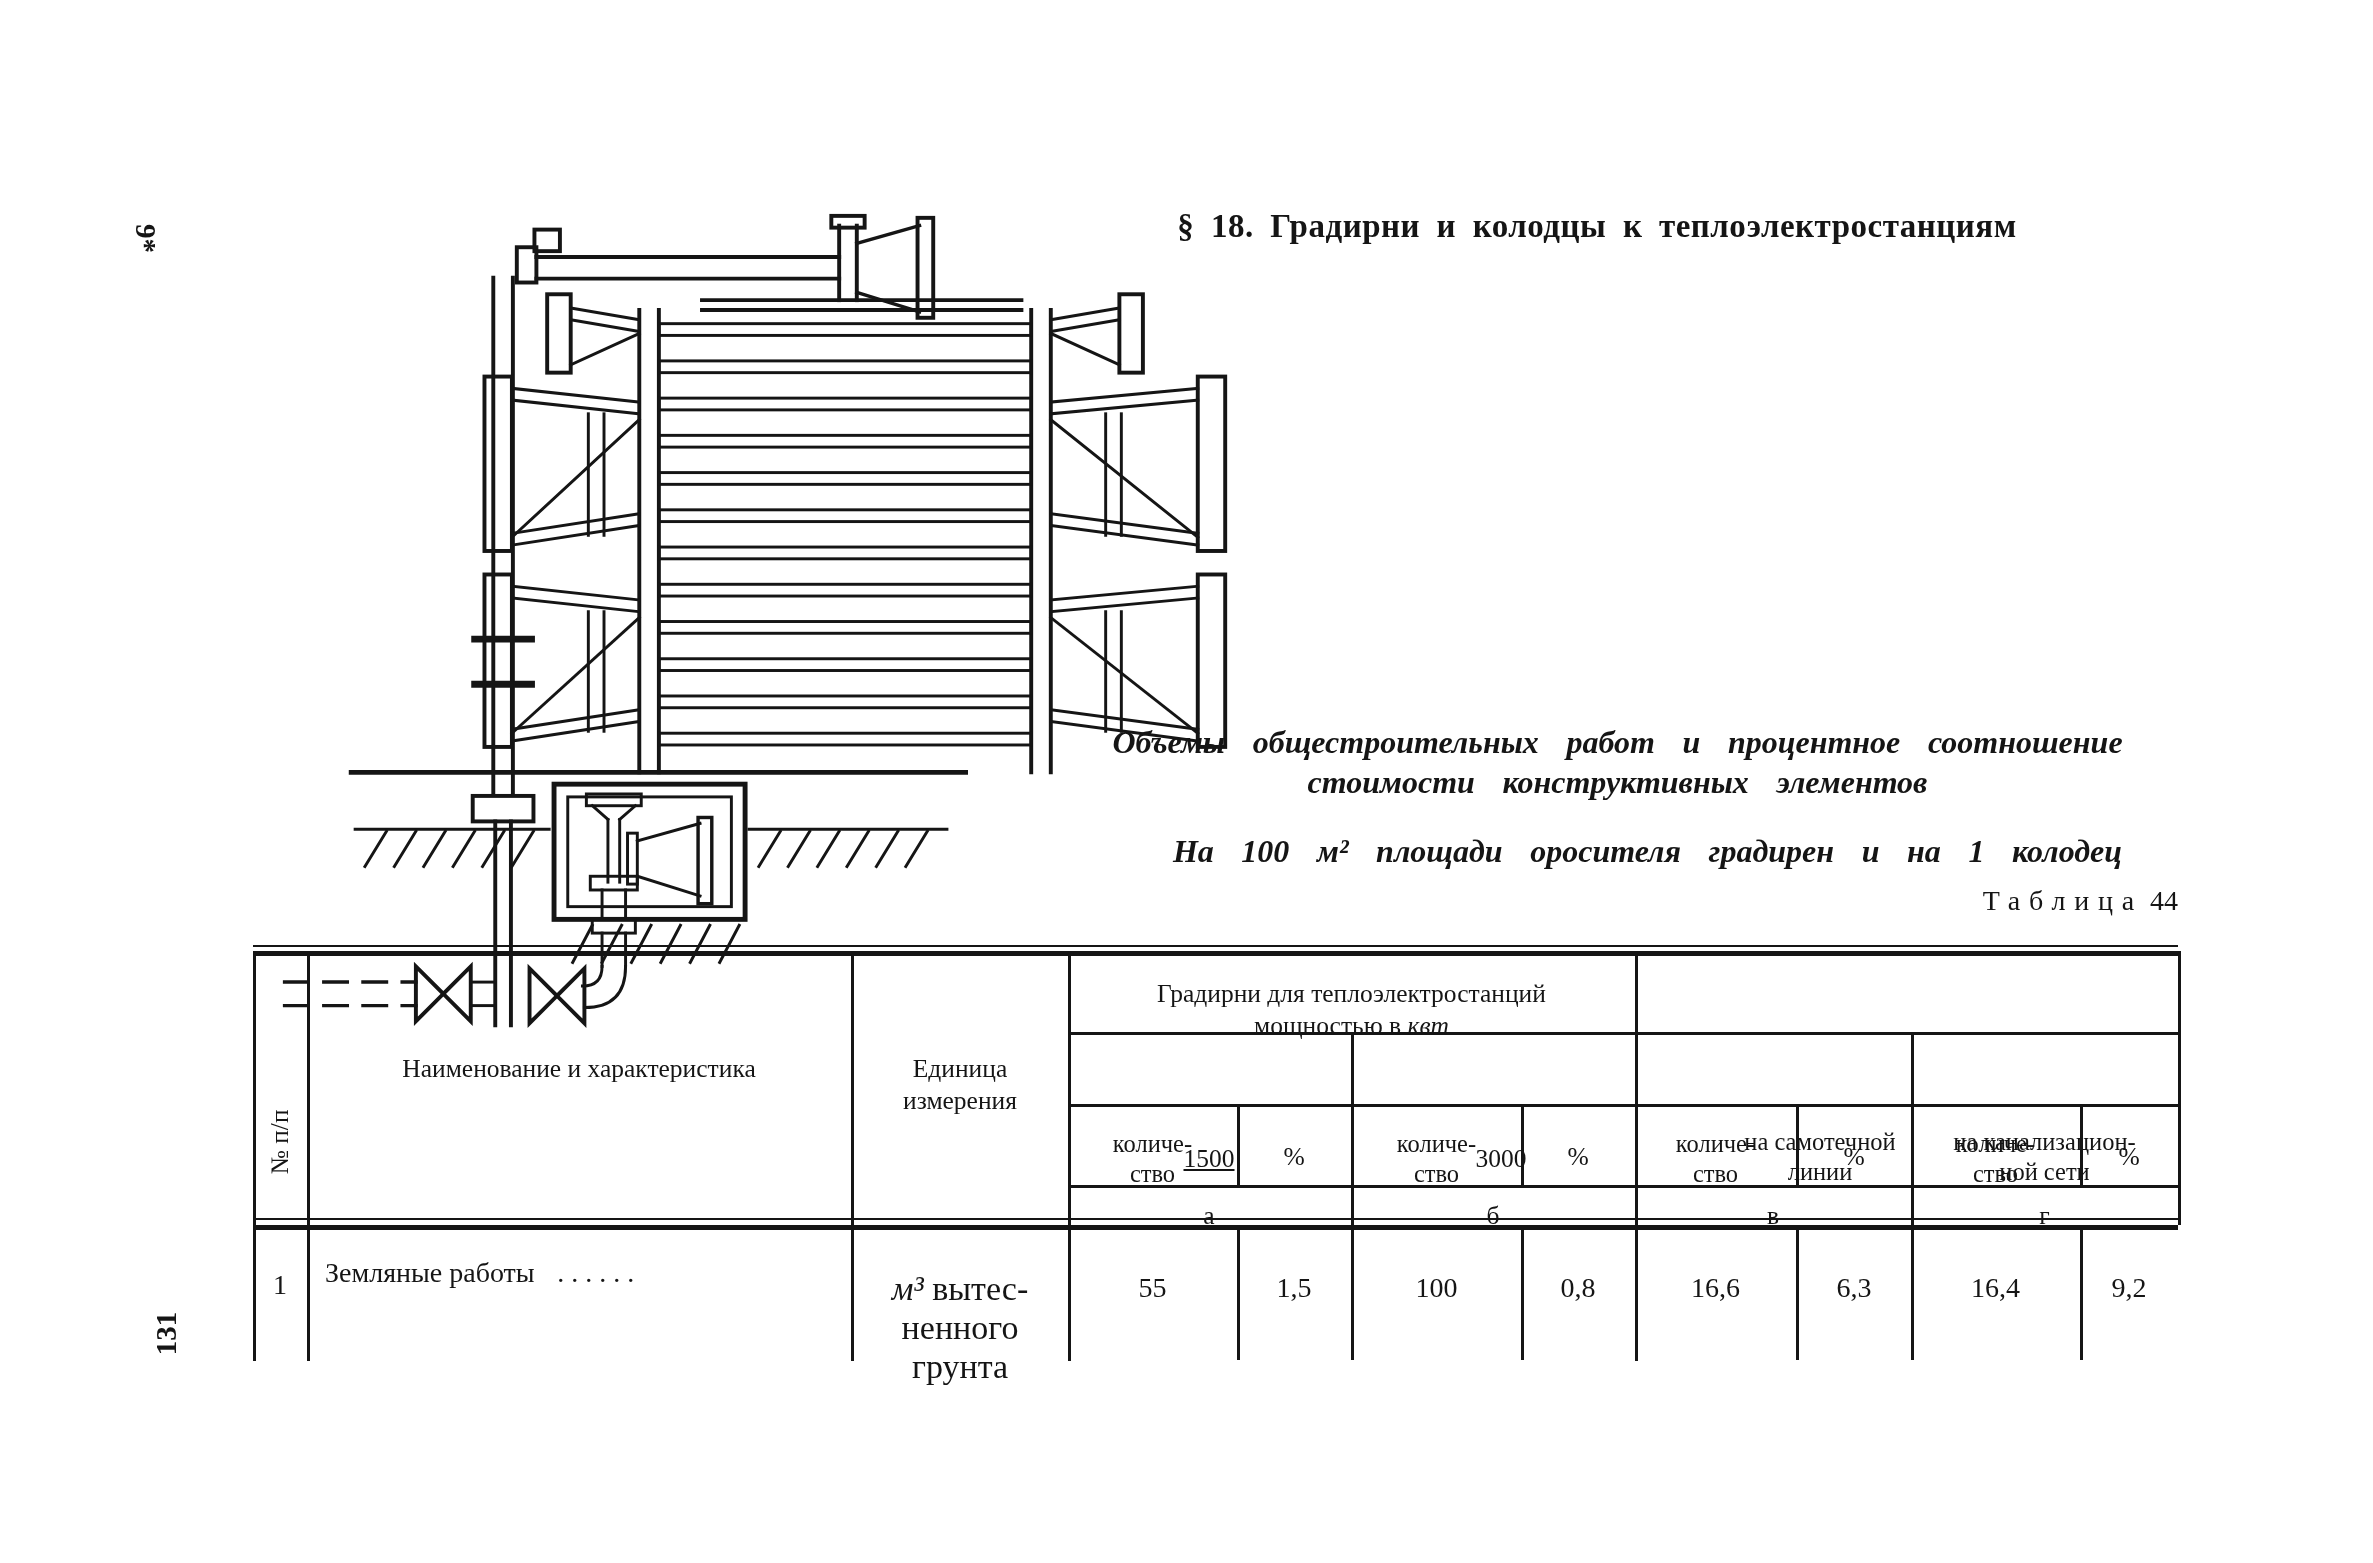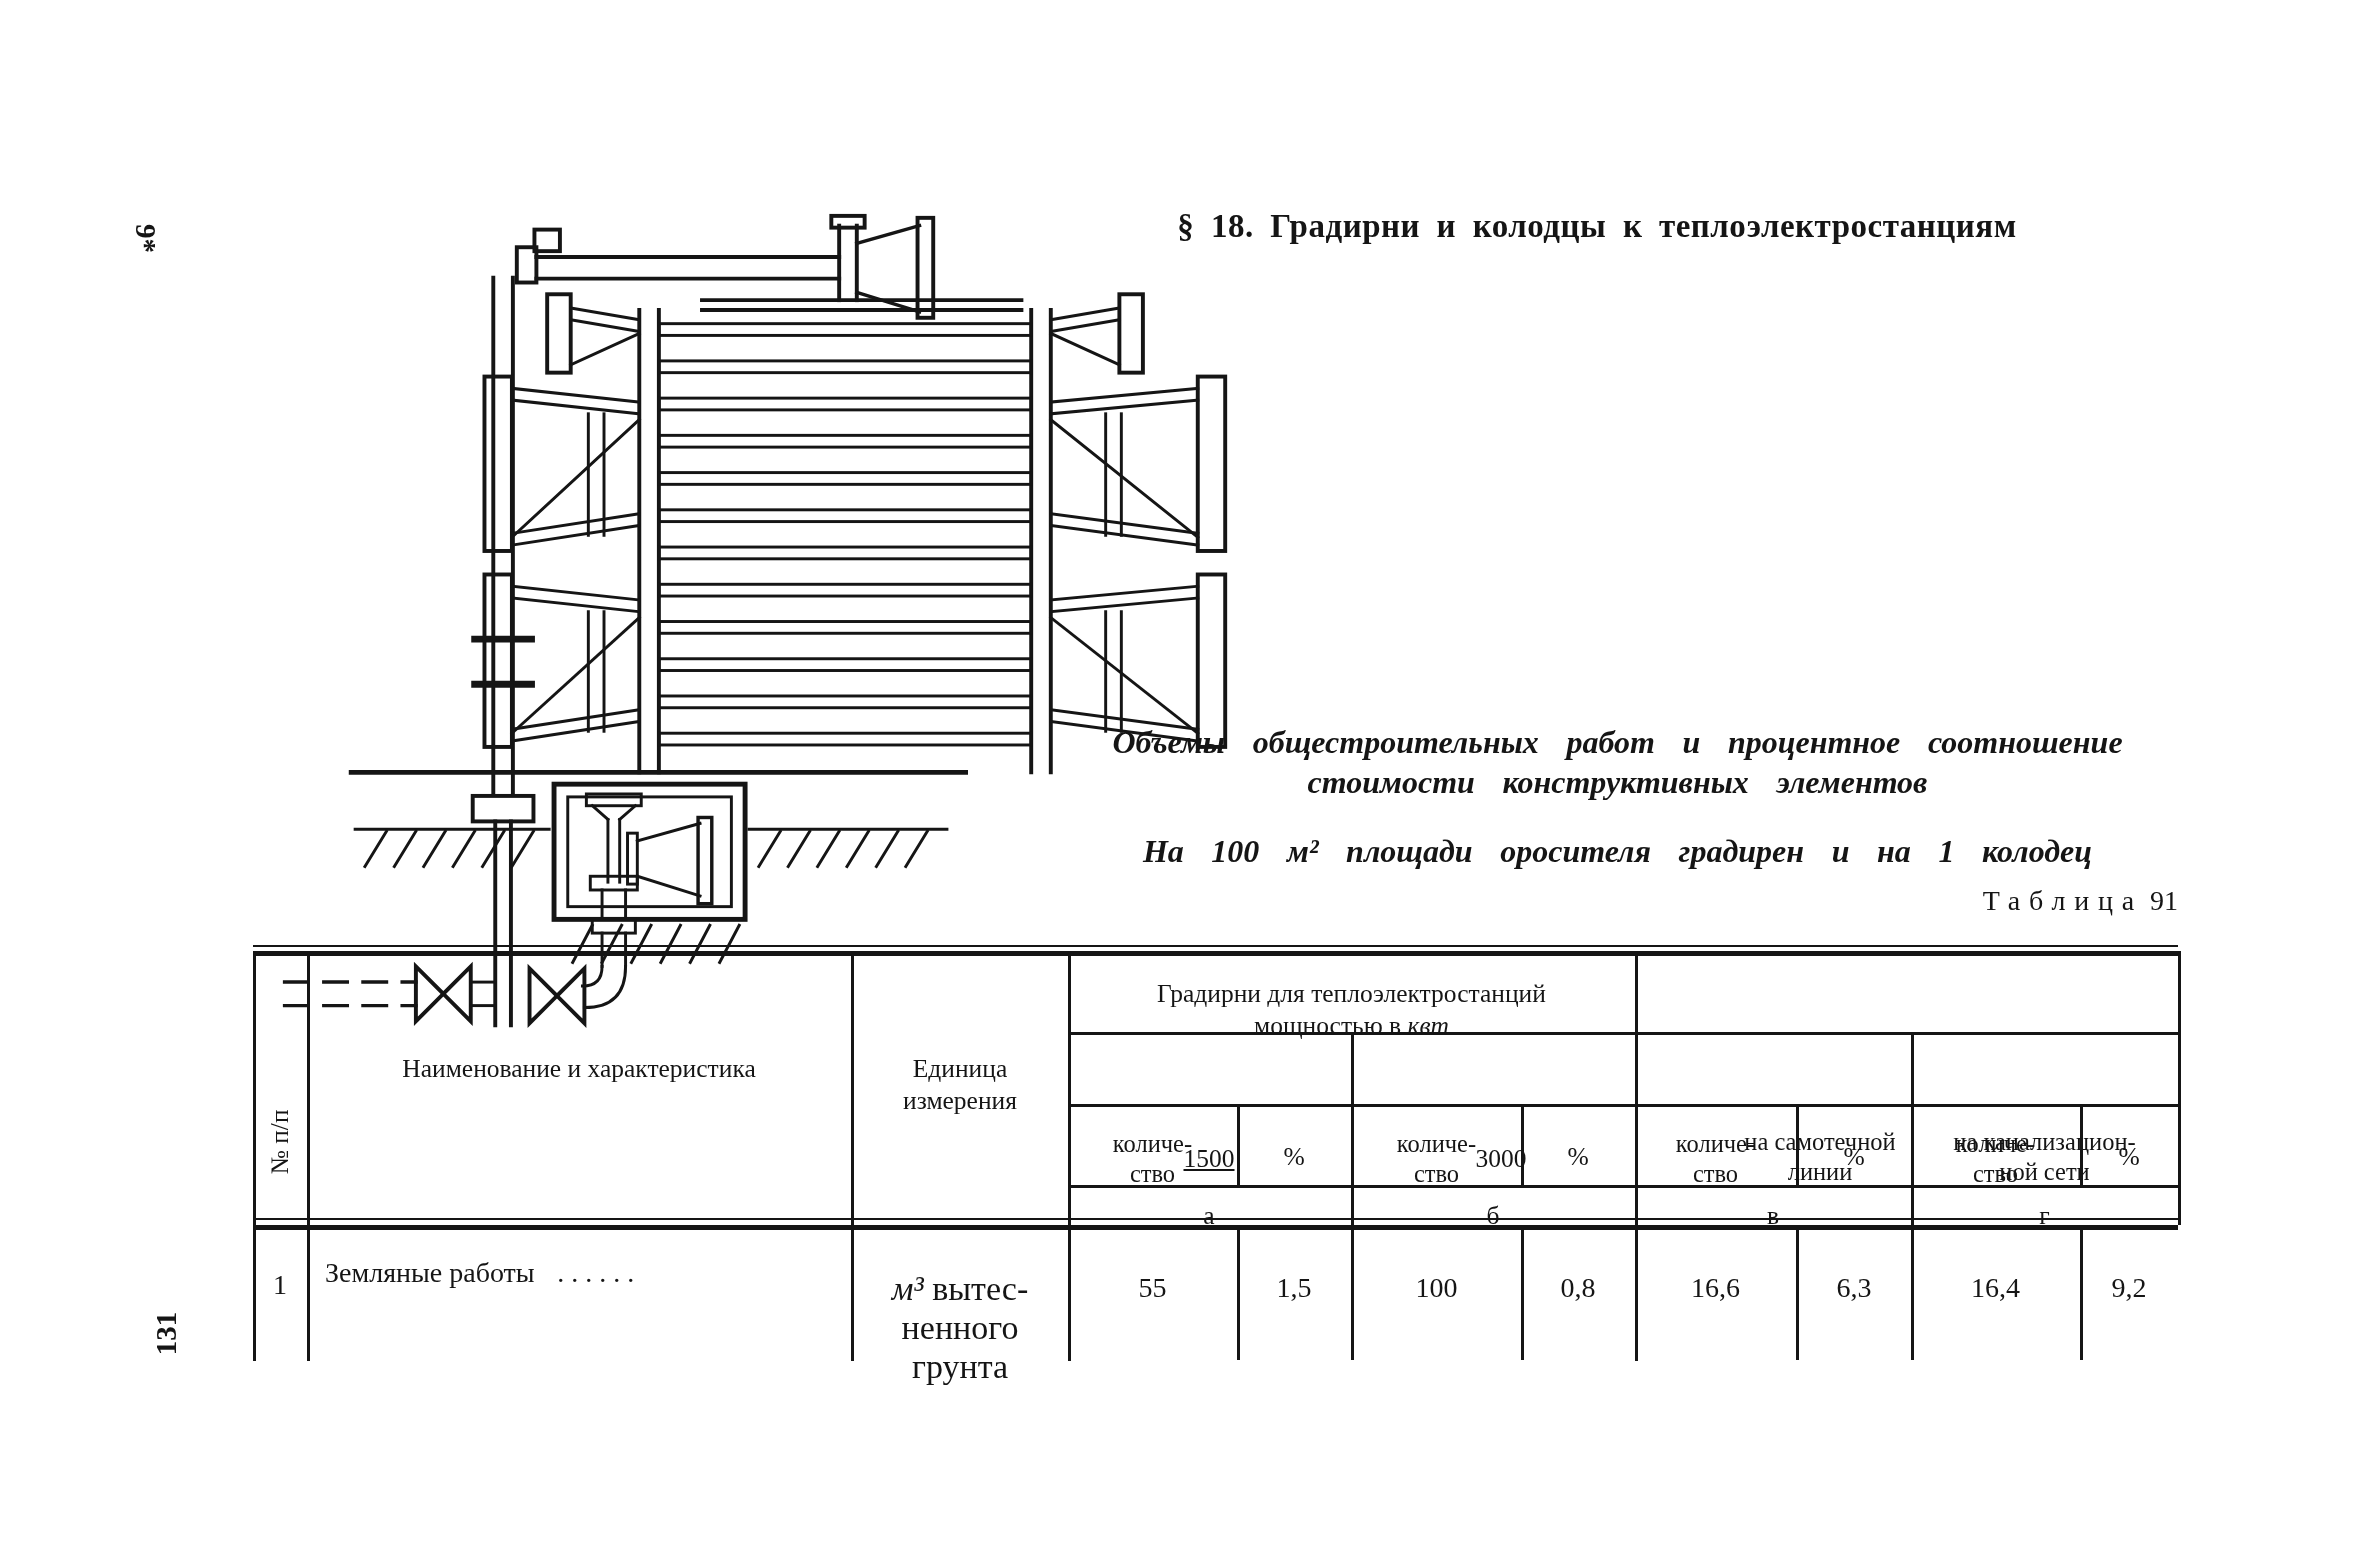--- a/index.html
+++ b/index.html
@@ -44,25 +44,25 @@
   <div class="abs flexc" style="left:137px;top:1284px;width:59px;height:98px;">
     <span class="rot-ccw edge-mark">131</span>
   </div>
 
   <div class="abs c heading" style="left:1063px;top:196px;width:1068px;">§ 18. Градирни и колодцы к теплоэлектростанциям</div>
 
   <div class="abs c caption" style="left:1059px;top:710px;width:1117px;">
     <div>Объемы общестроительных работ и процентное соотношение</div>
     <div>стоимости конструктивных элементов</div>
   </div>
-  <div class="abs c caption" style="left:1059px;top:819px;width:1117px;font-style:italic;">На 100 м² площади оросителя градирен и на 1 колодец</div>
+  <div class="abs c caption" style="left:1089px;top:819px;width:1117px;font-style:italic;">На 100 м² площади оросителя градирен и на 1 колодец</div>
 
   <div class="abs r tbl-label" style="left:1862px;top:885px;width:316px;">
     <span class="sp">Таблица</span>
-    <span>91</span>
+    <span>44</span>
   </div>
 
   <svg class="abs" style="left:265px;top:191px;" width="970" height="863" viewBox="270 195 990 880">
     <g stroke="#151515" fill="none" stroke-width="4" stroke-linecap="square">
 
       <g>
         <line x1="503" y1="283" x2="503" y2="810"></line>
         <line x1="523" y1="283" x2="523" y2="810"></line>
         <line x1="484" y1="652" x2="542" y2="652" stroke-width="7"></line>
         <line x1="484" y1="698" x2="542" y2="698" stroke-width="7"></line>

